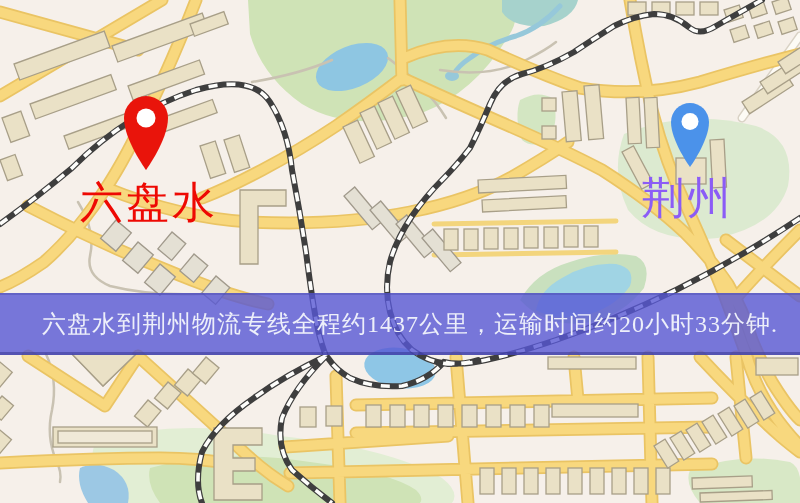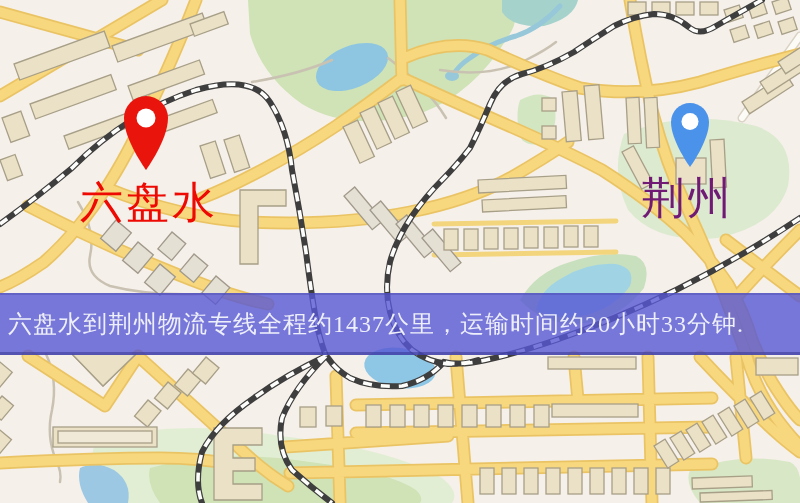--- a/index.html
+++ b/index.html
@@ -21,28 +21,28 @@
   .bld .alt{fill:#e4e0d4;stroke:#a19a8c;}
   .bld .lt{fill:#f0e9d8;}
 
   
   .pin{position:absolute;}
 
   
   .map-label{position:absolute;font-family:"Liberation Serif","DejaVu Serif",serif;
              font-weight:400;line-height:1;white-space:nowrap;}
   .map-label.origin{left:64px;top:181px;font-size:43px;letter-spacing:3px;color:#ee0903;margin-left:16px;}
-  .map-label.dest{left:641px;top:177px;font-size:44px;letter-spacing:2px;color:#701a75;}
+  .map-label.dest{left:641px;top:177px;font-size:44px;letter-spacing:2px;color:#8b5cf6;}
 
   
   .banner{position:absolute;left:0;top:293px;width:800px;height:62px;box-sizing:border-box;
           background:rgba(88,88,213,0.80);
           border-top:2px solid rgba(70,70,170,0.40);
           border-bottom:3px solid rgba(50,50,140,0.50);
-          display:flex;align-items:center;padding-left:8px;}
+          display:flex;align-items:center;padding-left:42px;}
   .banner span{font-family:"Liberation Serif","DejaVu Serif",serif;font-size:24px;
                letter-spacing:1px;color:#edeffa;}
 </style>
 </head>
 <body>
 
 <div id="stage">
 
   <svg id="map-svg" viewBox="0 0 800 503" aria-hidden="true">
 

